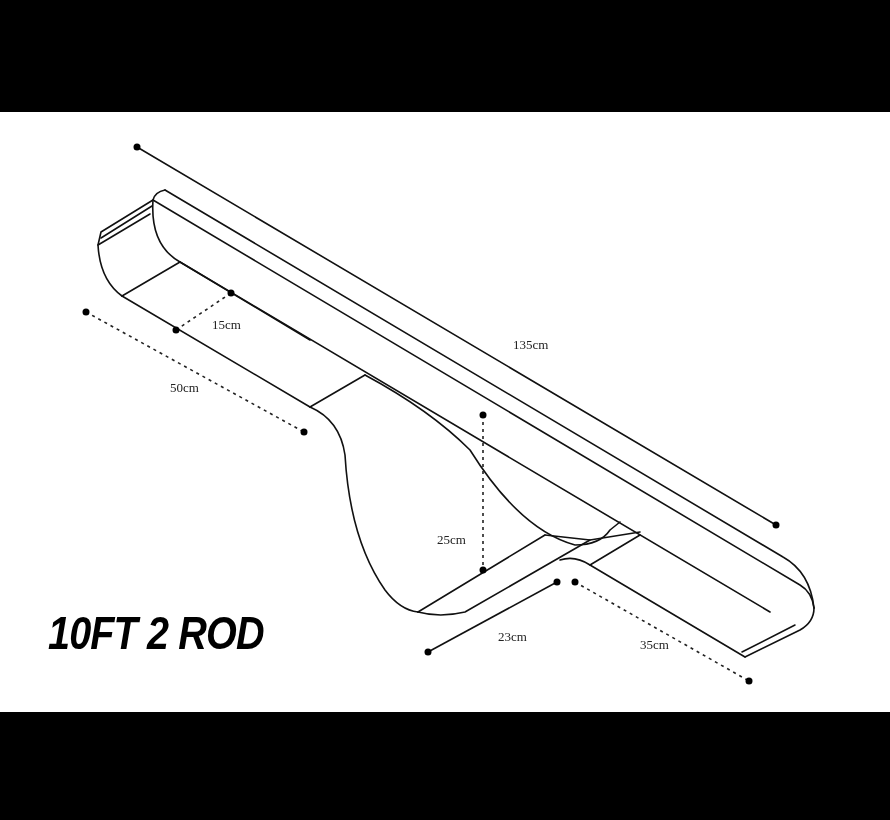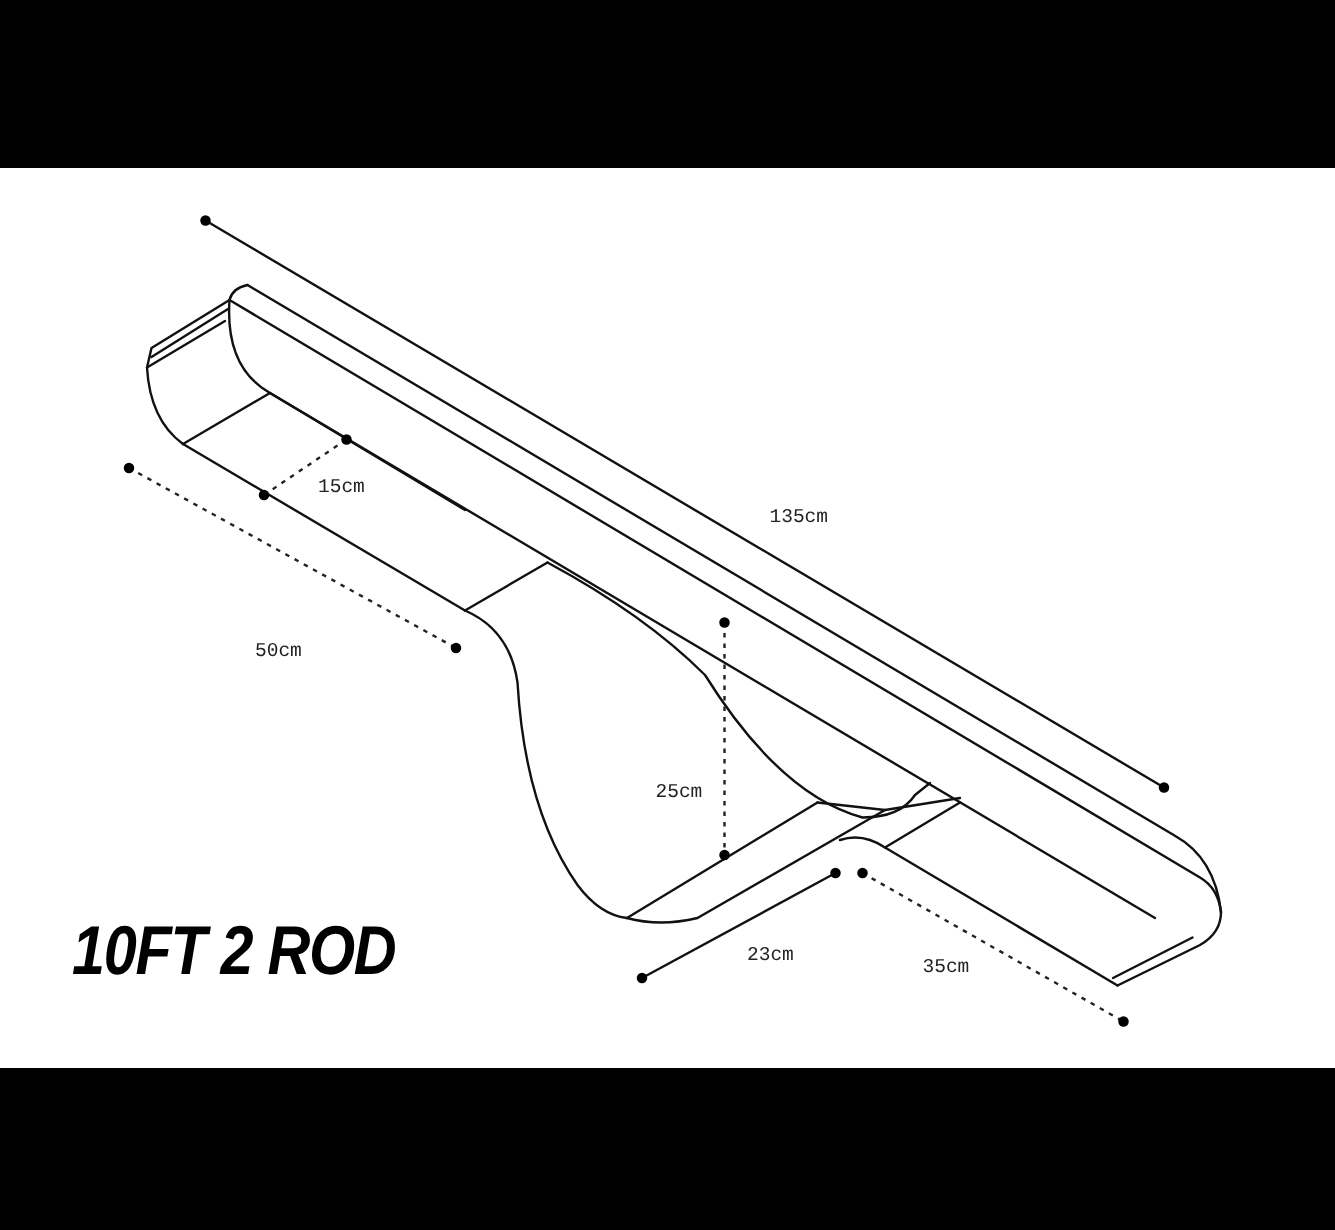--- a/index.html
+++ b/index.html
@@ -1,21 +1,21 @@
 <!DOCTYPE html>
 <html><head>
   <meta charset="utf-8">
   <style>
     html, body { margin: 0; padding: 0; background: #000; }
     body { width: 890px; height: 820px; position: relative; overflow: hidden; font-family: "Liberation Sans", sans-serif; }
     .band-top { position: absolute; left: 0; top: 0; width: 890px; height: 112px; background: #000; }
     .band-bottom { position: absolute; left: 0; top: 712px; width: 890px; height: 108px; background: #000; }
     .canvas { position: absolute; left: 0; top: 112px; width: 890px; height: 600px; background: #fff; }
     svg { position: absolute; left: 0; top: 0; }
-    .dim-label { position: absolute; font-family: Liberation Mono, monospace; font-size: 13px; color: #222; }
+    .dim-label { position: absolute; font-family: Liberation Serif, serif; font-size: 13px; color: #222; }
     .title { position: absolute; left: 48px; top: 606px; font-family: "Liberation Sans", sans-serif; font-weight: bold; font-style: italic; font-size: 46px; color: #000; letter-spacing: -1px; transform: scaleX(0.86); transform-origin: left top; }
   </style>
 </head>
 <body>
 
 <div class="band-top"></div>
 <div class="canvas"></div>
 <div class="band-bottom"></div>
 
 <svg width="890" height="820" viewBox="0 0 890 820">
@@ -69,19 +69,19 @@
     <circle cx="483" cy="415" r="3.5"></circle>
     <circle cx="483" cy="570" r="3.5"></circle>
     <circle cx="428" cy="652" r="3.5"></circle>
     <circle cx="557" cy="582" r="3.5"></circle>
     <circle cx="575" cy="582" r="3.5"></circle>
     <circle cx="749" cy="681" r="3.5"></circle>
   </g>
 </svg>
 
 <span class="dim-label" style="left:513px; top:337px;">135cm</span>
-<span class="dim-label" style="left:170px; top:380px;margin-top:46px;">50cm</span>
+<span class="dim-label" style="left:170px; top:380px;">50cm</span>
 <span class="dim-label" style="left:212px; top:317px;">15cm</span>
-<span class="dim-label" style="left:437px; top:520px;">25cm</span>
+<span class="dim-label" style="left:437px; top:532px;">25cm</span>
 <span class="dim-label" style="left:498px; top:629px;">23cm</span>
-<span class="dim-label" style="left:615px; top:637px;">35cm</span>
+<span class="dim-label" style="left:640px; top:637px;">35cm</span>
 
 <div class="title">10FT 2 ROD</div>
 
 </body></html>

